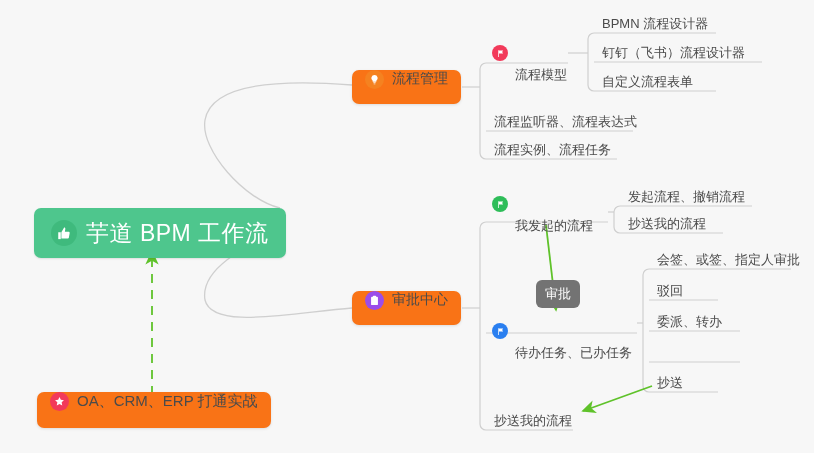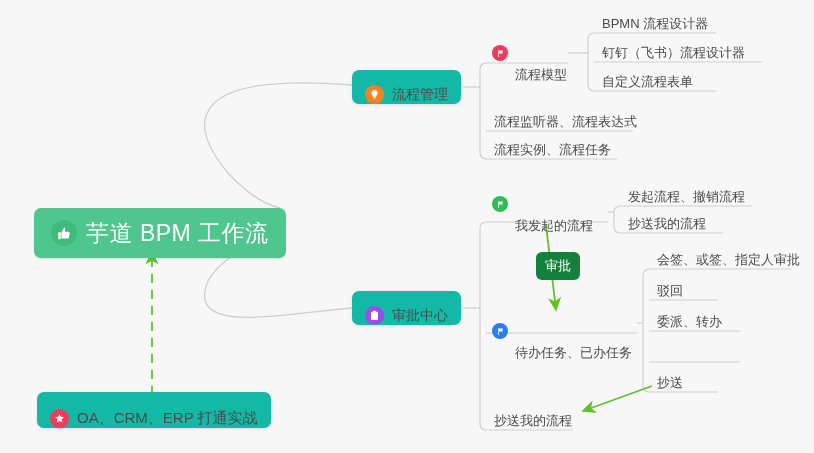--- a/index.html
+++ b/index.html
@@ -46,23 +46,23 @@
     font-size: 23px;
     letter-spacing: 0.5px;
     white-space: nowrap;
     margin-left: 9px;
   }
 
   
   .branch-node {
     position: absolute;
     display: flex;
-    align-items: flex-end;
+    align-items: flex-start;
     box-sizing: border-box;
-    background: #14b8a6;
+    background: #f97316;
     border-radius: 7px;
     padding: 0 13px;
     height: 34px;
     box-shadow: 0 1px 3px rgba(0,0,0,0.11);
   }
   .branch-node .branch-label {
     color: #4b4b4b;
     font-size: 14px;
     white-space: nowrap;
     margin-left: 8px;
@@ -99,25 +99,26 @@
     line-height: 15px;
   }
 
   
   .chip-node {
     position: absolute;
     display: flex;
     align-items: center;
     justify-content: center;
     box-sizing: border-box;
-    background: #15803d;
+    background: #737373;
     border-radius: 6px;
     padding: 0 9px;
     height: 28px;
     z-index: 5;
+    margin-top: 28px;
   }
   .chip-node .chip-label {
     color: #ffffff;
     font-size: 13px;
     white-space: nowrap;
   }
 
   
   .badge {
     display: inline-flex;

